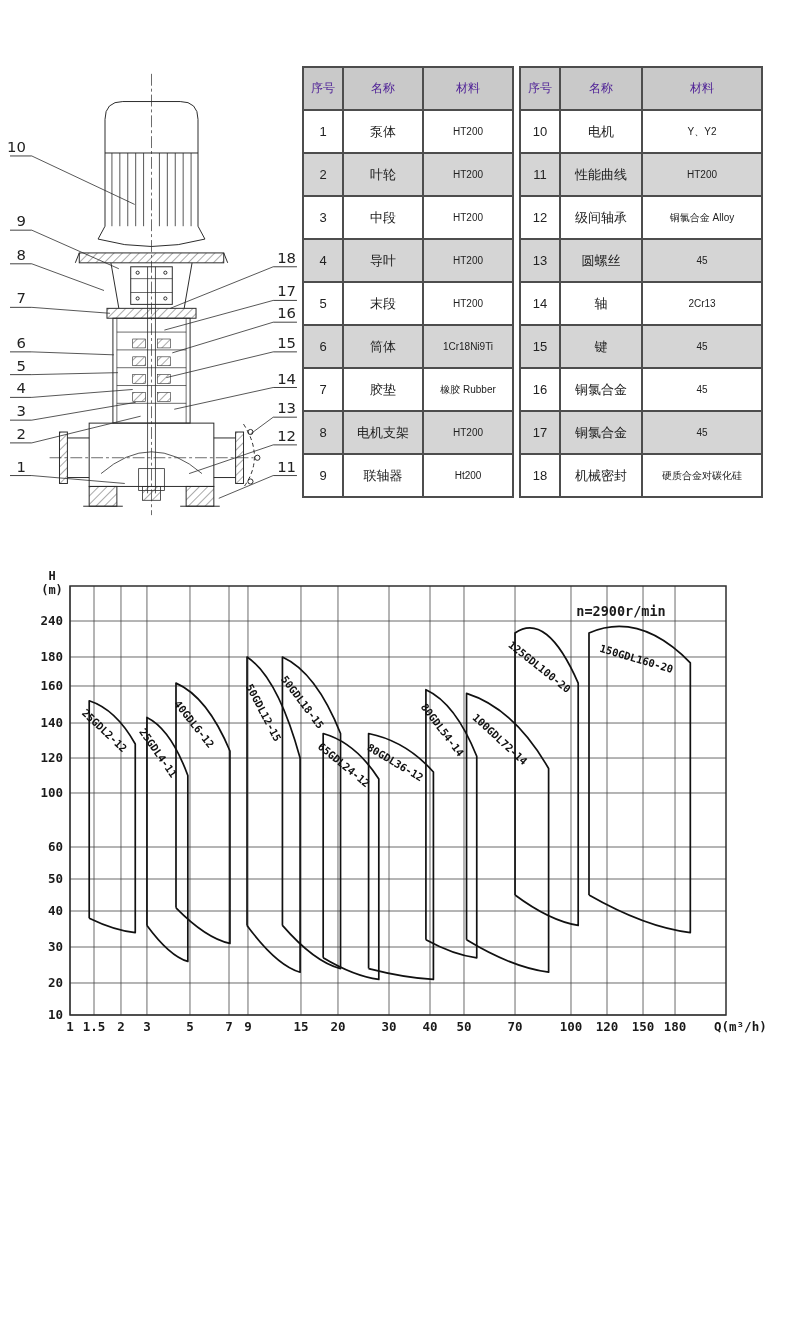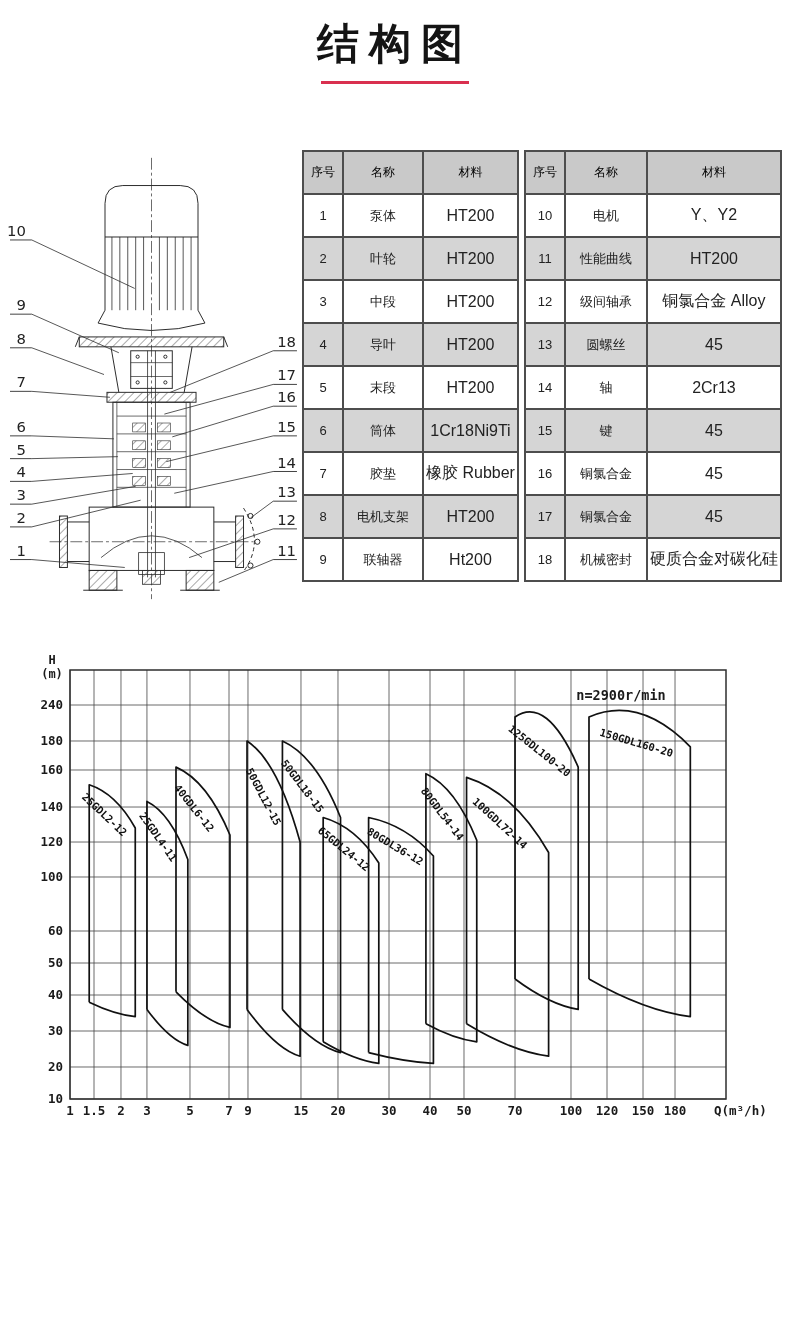--- a/index.html
+++ b/index.html
@@ -13,41 +13,37 @@
 
   .content-row{display:flex;margin-top:58px;padding-left:6px;}
   .diagram-wrap{width:292px;flex:none;}
   .diagram-wrap svg{display:block;}
   .tables-wrap{flex:1;display:flex;gap:5px;align-items:flex-start;padding:8px 4px 0 4px;}
 
   table.parts{border-collapse:collapse;table-layout:fixed;}
   table.parts th,table.parts td{
     border:2px solid #4d4d4d;text-align:center;vertical-align:middle;
     height:41px;padding:0 2px;font-size:13px;color:#222;overflow:hidden;white-space:nowrap;}
-  table.parts th{background:#c9c9c9;font-weight:400;font-size:12px;color:#000000;}
+  table.parts th{background:#c9c9c9;font-weight:400;font-size:12px;color:#4c1d95;}
   table.parts tbody tr:nth-child(even) td{background:#d5d5d5;}
-  table.parts td.mat{font-size:16px;}
+  table.parts td.mat{font-size:10px;}
   #table-left col.c-no{width:40px}#table-left col.c-name{width:80px}#table-left col.c-mat{width:90px}
   #table-right col.c-no{width:40px}#table-right col.c-name{width:82px}#table-right col.c-mat{width:120px}
 
   .title-block.second{margin-top:52px;}
   .chart-wrap{margin:42px 15px 20px 15px;}
   .chart-wrap svg{display:block;}
 
   .tech-line{stroke:#2b2b2b;fill:none;stroke-width:1;}
 </style>
 </head>
 <body>
 
 <div class="page">
 
-  <div class="title-block">
-    <div class="big-title">结构图</div>
-    <div class="title-underline"></div>
-  </div>
 
   <div class="content-row">
 
     <div class="diagram-wrap">
       <svg viewBox="0 0 295 475" width="292" height="470">
         <defs>
           <pattern id="hatch" width="6" height="6" patternUnits="userSpaceOnUse" patternTransform="rotate(45)">
             <line x1="0" y1="0" x2="0" y2="6" stroke="#555" stroke-width="1"></line>
           </pattern>
         </defs>

